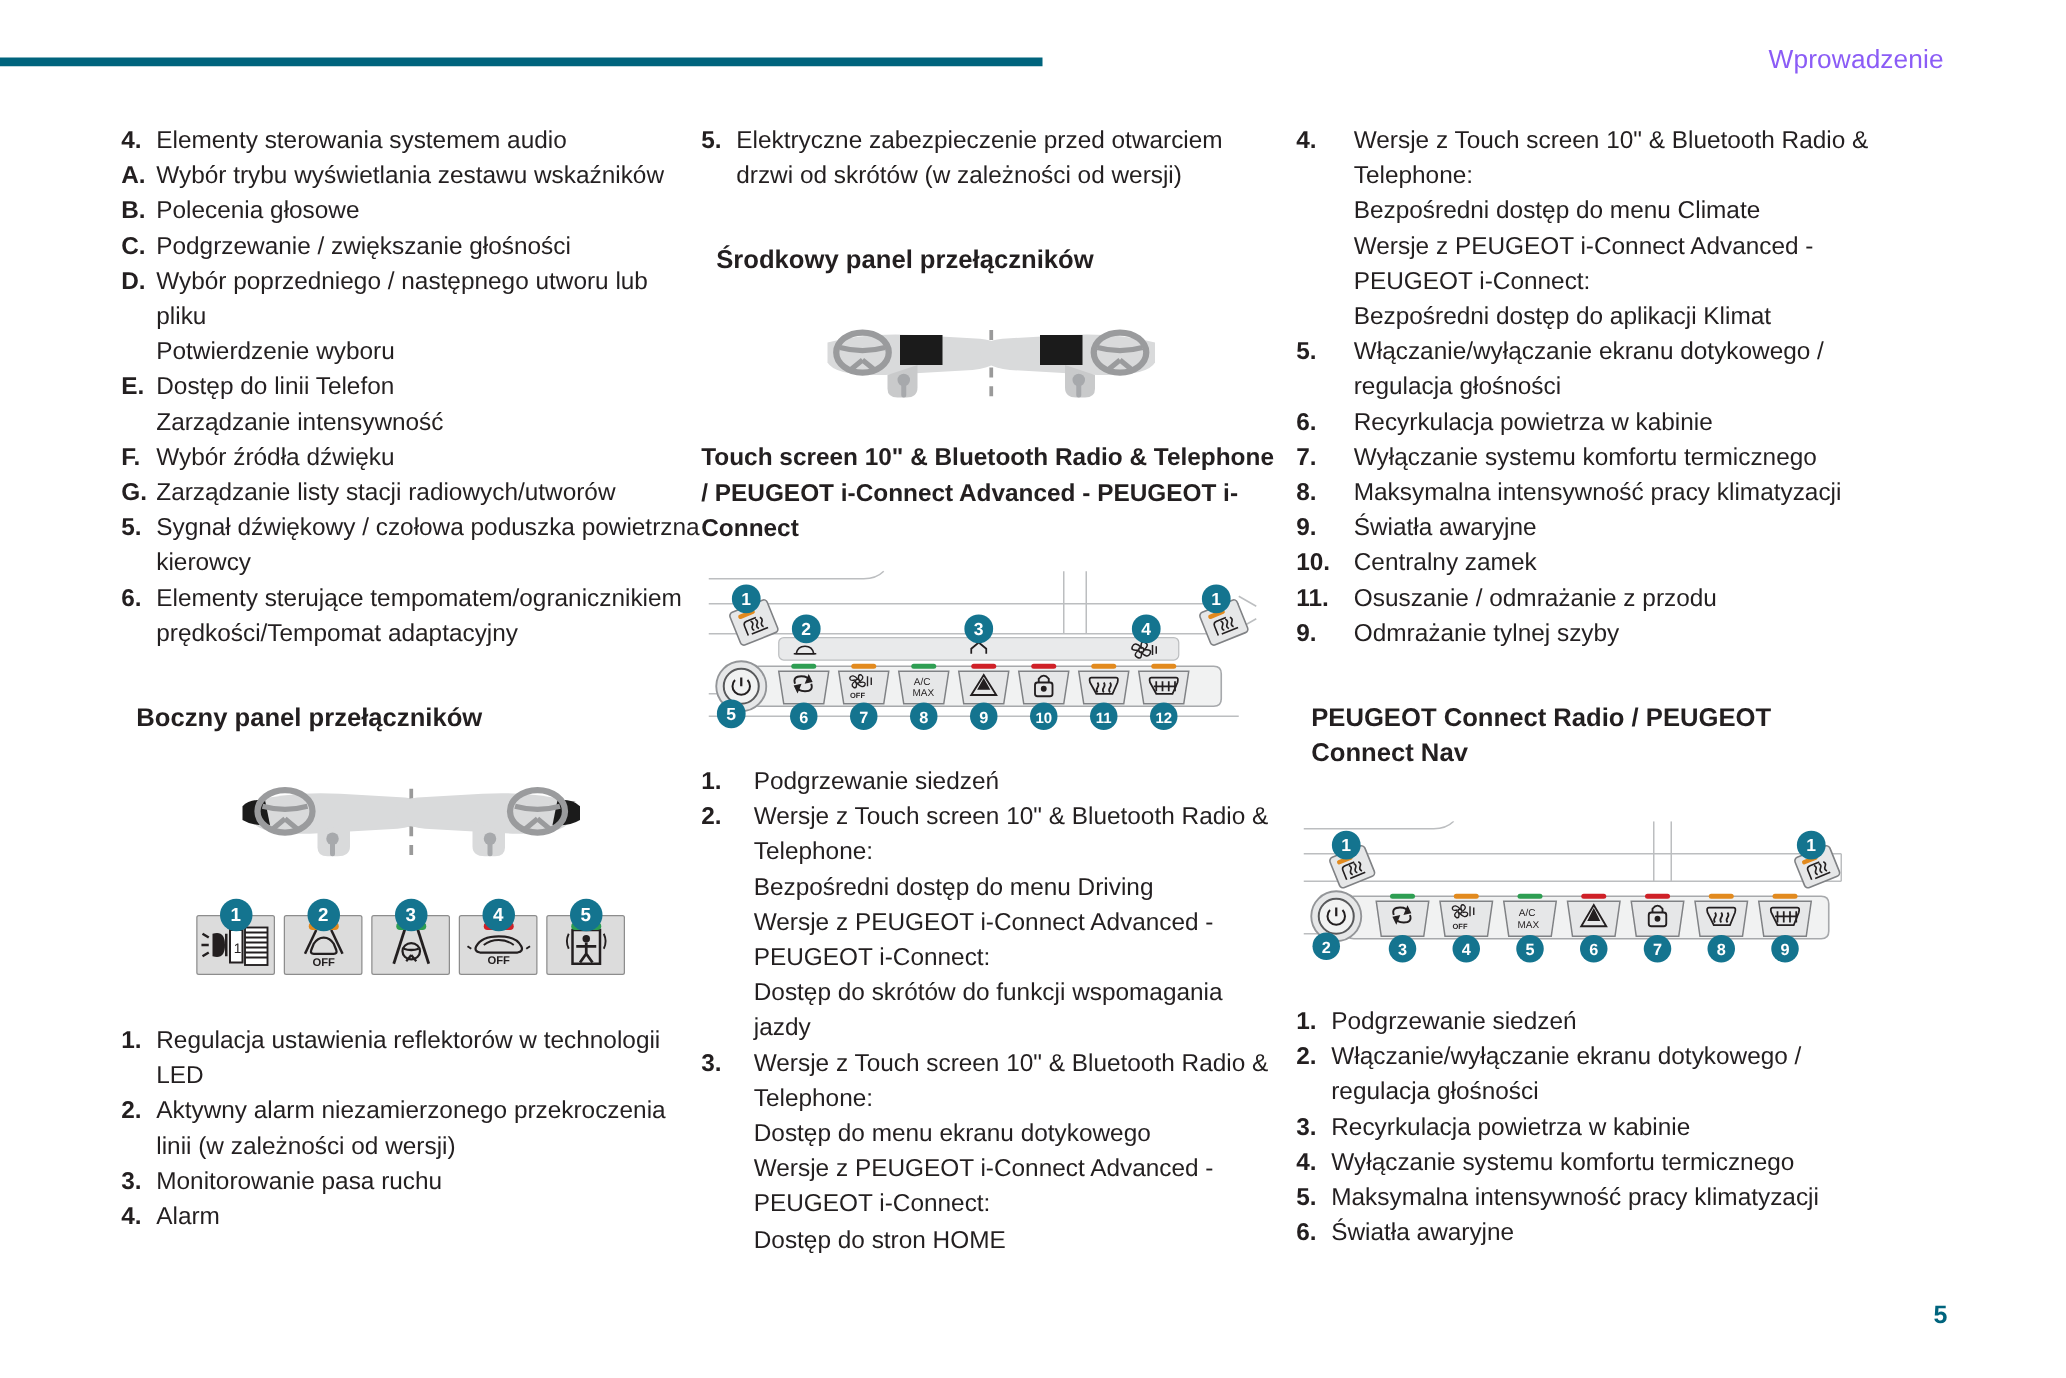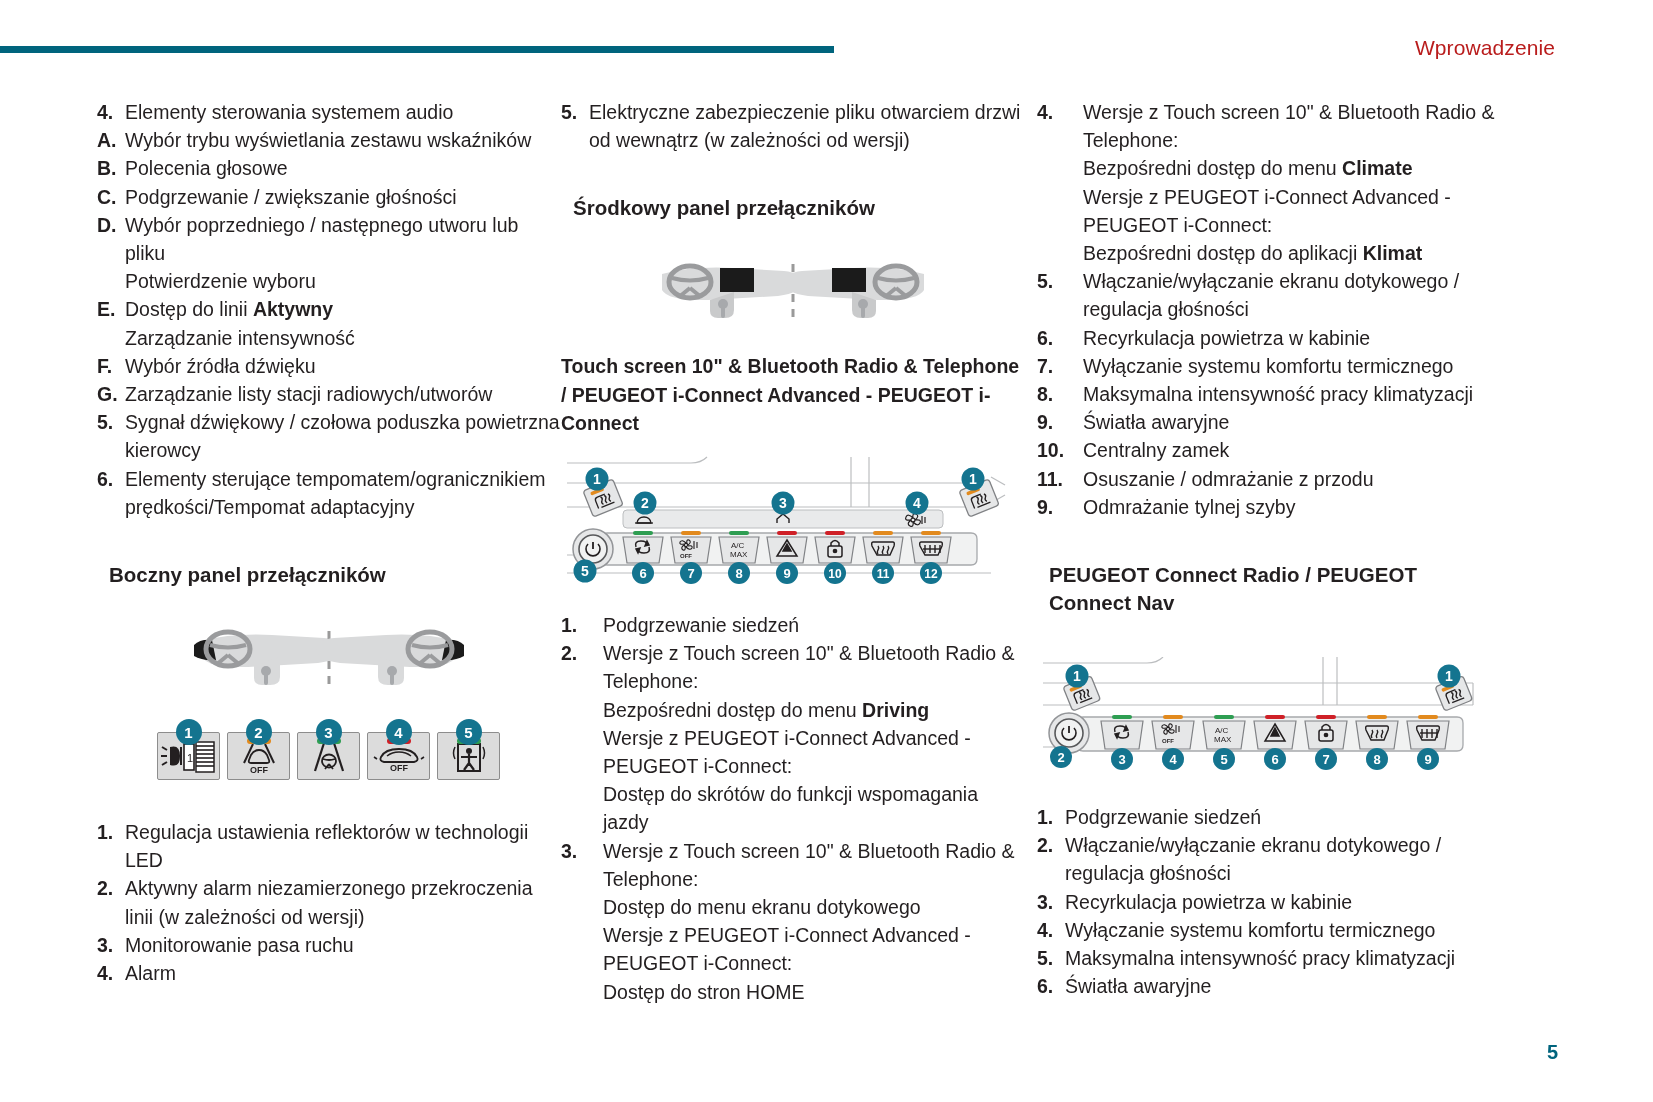--- a/index.html
+++ b/index.html
@@ -21,21 +21,21 @@
     left: 0;
     width: 834px;
     height: 7px;
     background: #00647d;
   }
   .header-title {
     position: absolute;
     top: 36px;
     right: 98px;
     font-size: 21px;
-    color: #b91c1c;
+    color: #8b5cf6;
     letter-spacing: .1px;
   }
 
   
   .page-number {
     position: absolute;
     right: 95px;
     bottom: 38px;
     font-size: 20px;
     font-weight: bold;
@@ -75,21 +75,21 @@
   .marker {
     flex: 0 0 auto;
     font-weight: bold;
     text-align: left;
     padding-right: 6px;
   }
   .marker.w1 { width: 28px; }
   .marker.w2 { width: 42px; }
   .marker.w3 { width: 46px; }
   .itemtext { flex: 1 1 auto; }
-  .itemtext b { font-weight: bold; }
+  .itemtext b { font-weight: normal; }
 
   
   h2.sect {
     font-size: 20.5px;
     font-weight: bold;
     line-height: 28px;
     margin: 12px;
     padding: 0;
   }
 
@@ -198,21 +198,21 @@
       <li>
           <span class="marker w1">D.</span>
           <span class="itemtext">Wybór poprzedniego / następnego utworu lub pliku</span>
         </li>
       <li>
           <span class="marker w1"></span>
           <span class="itemtext">Potwierdzenie wyboru</span>
         </li>
       <li>
           <span class="marker w1">E.</span>
-          <span class="itemtext"><span>Dostęp do linii </span><b>Aktywny</b></span>
+          <span class="itemtext"><span>Dostęp do linii </span><b>Telefon</b></span>
         </li>
       <li>
           <span class="marker w1"></span>
           <span class="itemtext">Zarządzanie intensywność</span>
         </li>
       <li>
           <span class="marker w1">F.</span>
           <span class="itemtext">Wybór źródła dźwięku</span>
         </li>
       <li>
@@ -365,21 +365,21 @@
           <span class="itemtext">Alarm</span>
         </li>
     </ul>
   </div>
 
   <div class="col c2">
 
     <ul class="itemlist">
       <li>
           <span class="marker w1">5.</span>
-          <span class="itemtext">Elektryczne zabezpieczenie pliku otwarciem drzwi od wewnątrz (w zależności od wersji)</span>
+          <span class="itemtext">Elektryczne zabezpieczenie przed otwarciem drzwi od skrótów (w zależności od wersji)</span>
         </li>
     </ul>
 
     <div class="gap-m"></div>
     <h2 class="sect">Środkowy panel przełączników</h2>
     <div class="gap-m"></div>
 
     <div class="dash-pair">
       <svg width="290" height="62" viewBox="0 0 290 62">
         <g>

